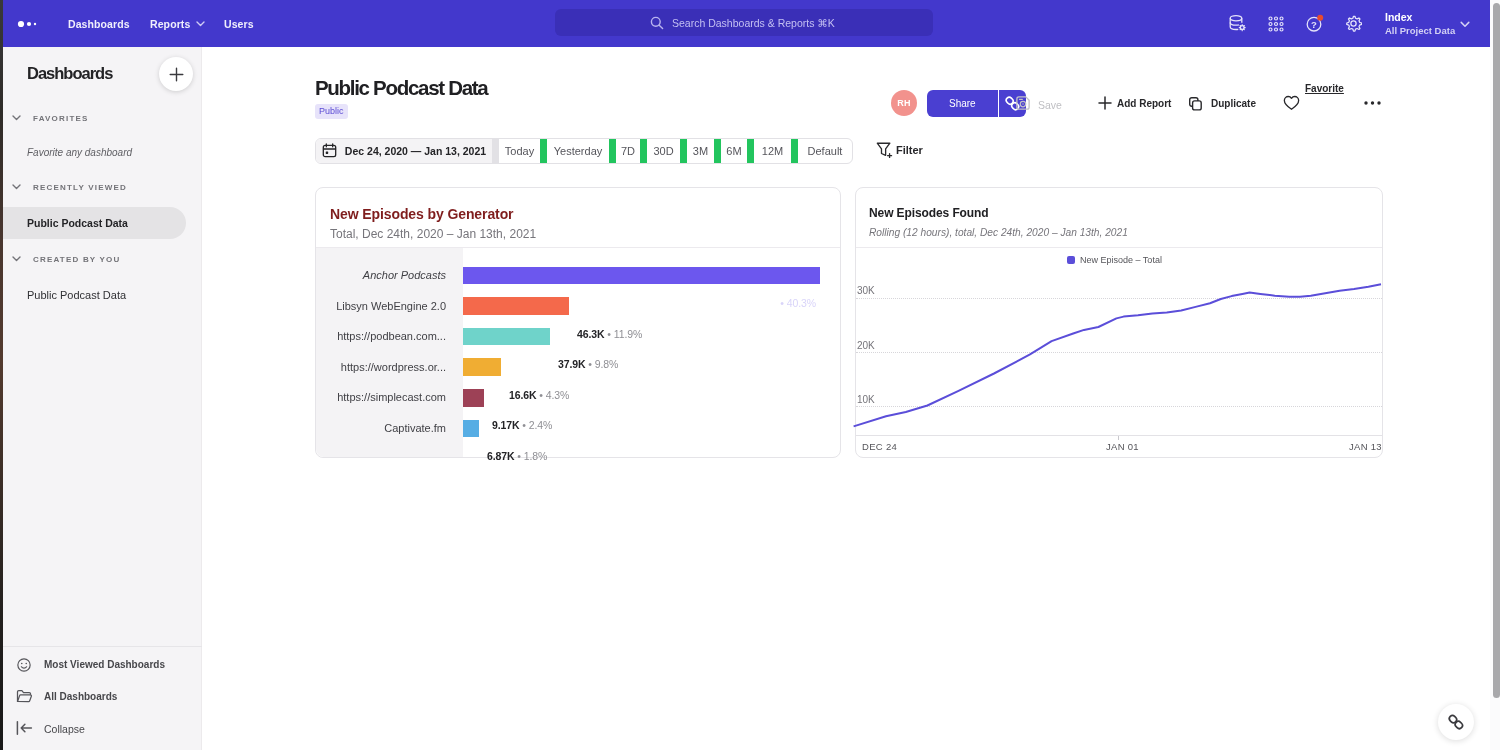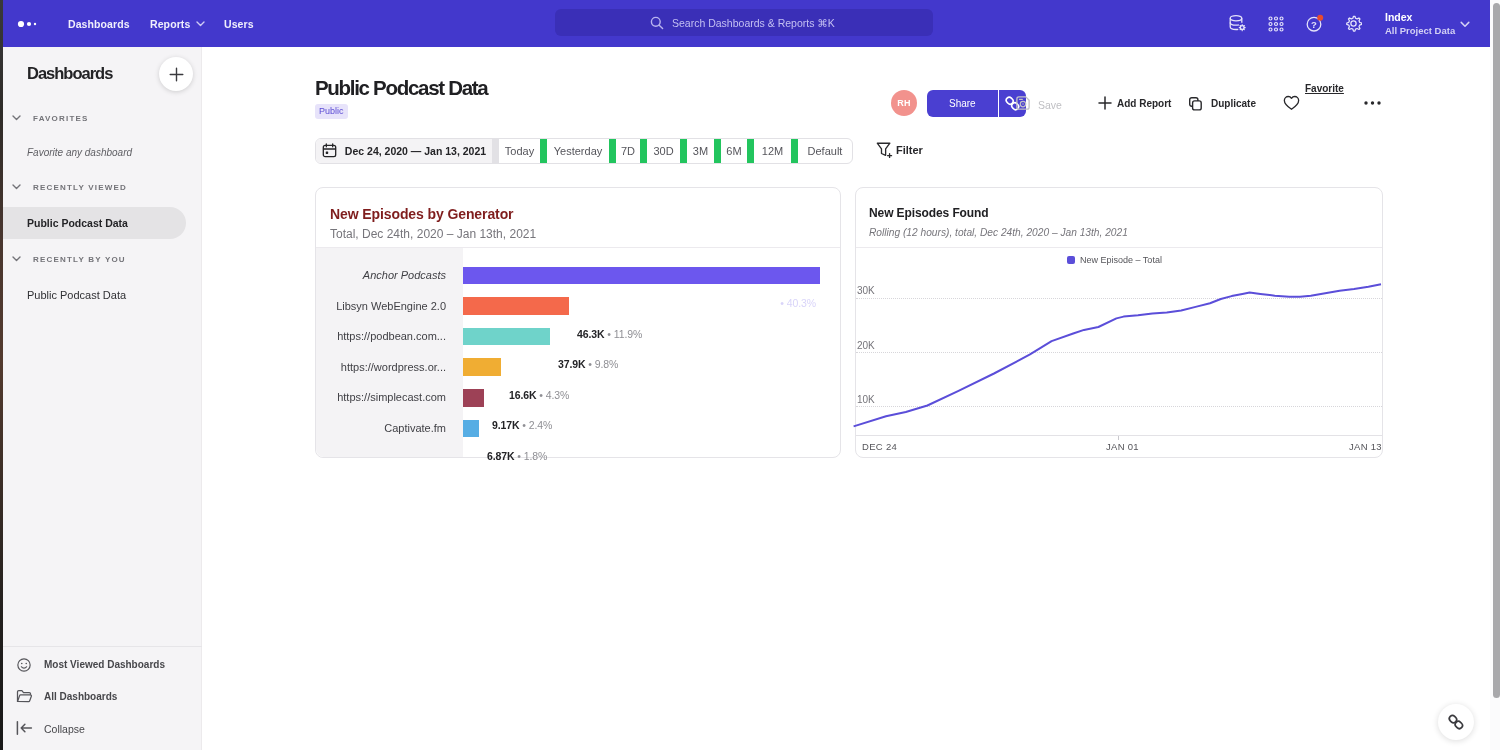--- a/index.html
+++ b/index.html
@@ -133,21 +133,21 @@
 <svg class="sec-chev abs" style="top:184px" width="9" height="6" viewBox="0 0 9 6">
     <path d="M1 1 L4.5 4.5 L8 1" stroke="#737378" stroke-width="1.4" fill="none" stroke-linecap="round" stroke-linejoin="round"></path>
   </svg>
 <div class="sec-head" style="top:184px">RECENTLY VIEWED</div>
 <div class="abs" style="left:0;top:207px;width:186px;height:32px;background:#e4e3e5;border-radius:0 16px 16px 0;"></div>
 <div class="side-item" style="top:218px;font-weight:700;color:#242427;font-size:10.5px;">Public Podcast Data</div>
 
 <svg class="sec-chev abs" style="top:256px" width="9" height="6" viewBox="0 0 9 6">
     <path d="M1 1 L4.5 4.5 L8 1" stroke="#737378" stroke-width="1.4" fill="none" stroke-linecap="round" stroke-linejoin="round"></path>
   </svg>
-<div class="sec-head" style="top:256px">RECENTLY BY YOU</div>
+<div class="sec-head" style="top:256px">CREATED BY YOU</div>
 <div class="side-item" style="top:290px;font-size:11px;">Public Podcast Data</div>
 
 <div class="abs" style="left:0;top:646px;width:202px;height:1px;background:#e6e5e8;"></div>
 <svg class="abs" style="left:17px;top:657.5px" width="14" height="14" viewBox="0 0 15 15">
     <circle cx="7.5" cy="7.5" r="6.6" stroke="#55555a" stroke-width="1.25" fill="none"></circle>
     <circle cx="5.1" cy="5.9" r=".85" fill="#55555a"></circle>
     <circle cx="9.9" cy="5.9" r=".85" fill="#55555a"></circle>
     <path d="M4.6 9.3 c.8 1.05 1.8 1.55 2.9 1.55 1.1 0 2.1-.5 2.9-1.55" stroke="#55555a" stroke-width="1.1" fill="none" stroke-linecap="round"></path>
   </svg>
 <div class="abs" style="left:44px;top:660px;font-size:10px;font-weight:700;color:#47474b;">Most Viewed Dashboards</div>

